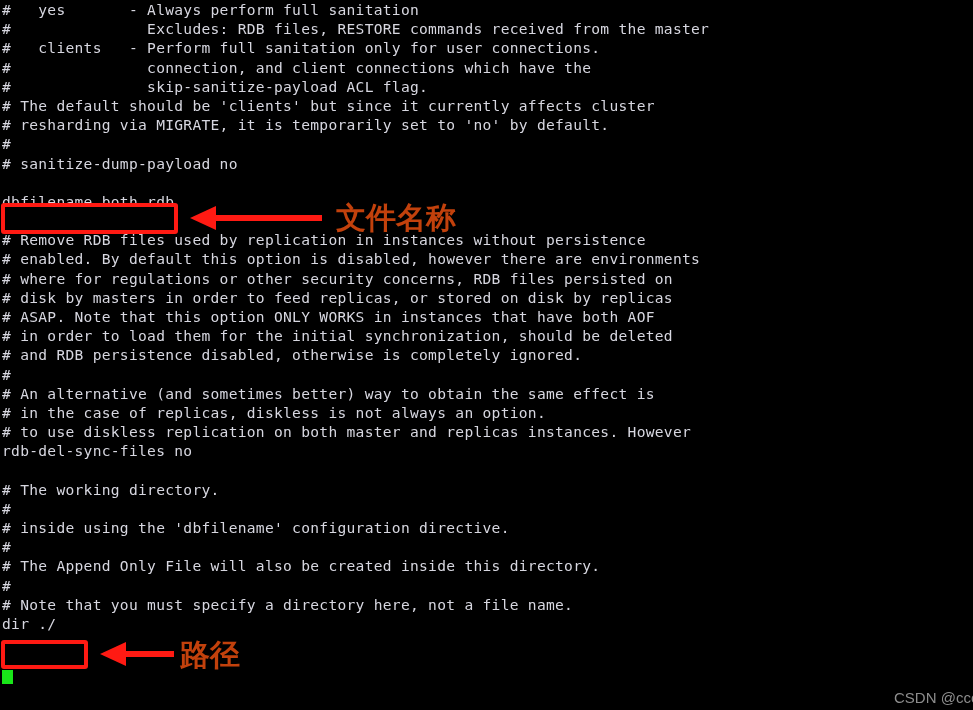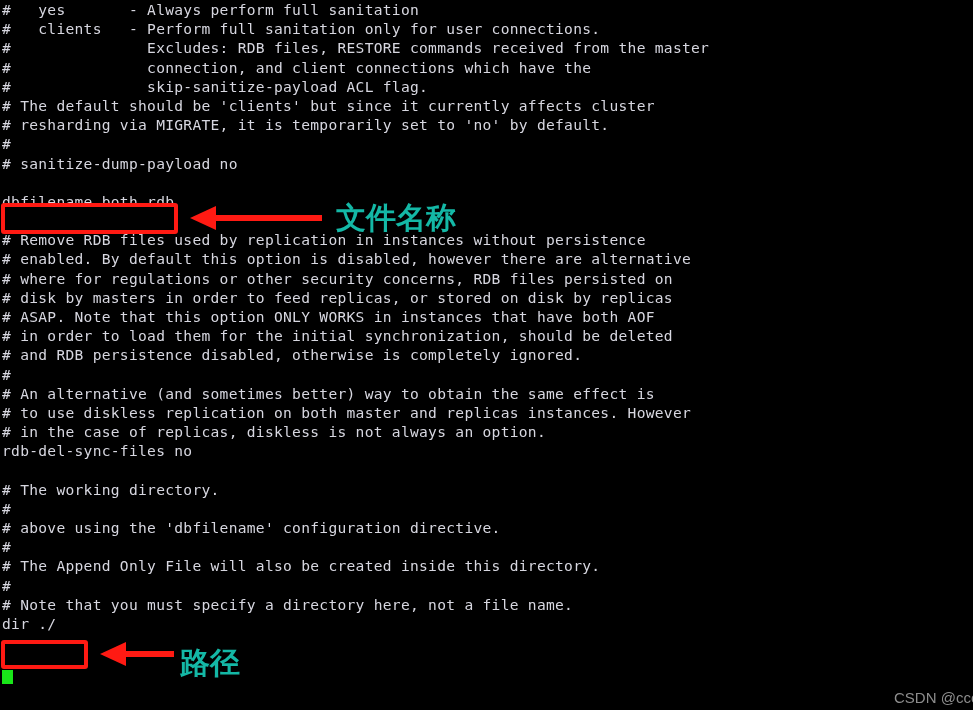--- a/index.html
+++ b/index.html
@@ -69,21 +69,21 @@
     left: 0;
     top: 50%;
     width: 0; height: 0;
     margin-top: -12px;
     border-top: 12px solid transparent;
     border-bottom: 12px solid transparent;
     border-right: 26px solid #ff1a13;
   }
   .cn-label {
     position: absolute;
-    color: #14b8a6;
+    color: #c2410c;
     font-family: "DejaVu Sans", "Liberation Sans", sans-serif;
     font-weight: 700;
     white-space: nowrap;
     line-height: 1;
   }
   .cursor-block {
     position: absolute;
     background: #19e619;
   }
   .watermark {
@@ -94,47 +94,47 @@
     white-space: nowrap;
   }
 </style>
 </head>
 <body>
 
 <div id="terminal">
 
   <div class="code-layer">
     <div class="line">#   yes       - Always perform full sanitation</div>
+    <div class="line">#               Excludes: RDB files, RESTORE commands received from the master</div>
     <div class="line">#   clients   - Perform full sanitation only for user connections.</div>
-    <div class="line">#               Excludes: RDB files, RESTORE commands received from the master</div>
     <div class="line">#               connection, and client connections which have the</div>
     <div class="line">#               skip-sanitize-payload ACL flag.</div>
     <div class="line"># The default should be 'clients' but since it currently affects cluster</div>
     <div class="line"># resharding via MIGRATE, it is temporarily set to 'no' by default.</div>
     <div class="line">#</div>
     <div class="line"># sanitize-dump-payload no</div>
     <div class="line blank"></div>
     <div class="line">dbfilename both.rdb</div>
     <div class="line blank"></div>
     <div class="line"># Remove RDB files used by replication in instances without persistence</div>
-    <div class="line"># enabled. By default this option is disabled, however there are alternative</div>
+    <div class="line"># enabled. By default this option is disabled, however there are environments</div>
     <div class="line"># where for regulations or other security concerns, RDB files persisted on</div>
     <div class="line"># disk by masters in order to feed replicas, or stored on disk by replicas</div>
     <div class="line"># ASAP. Note that this option ONLY WORKS in instances that have both AOF</div>
     <div class="line"># in order to load them for the initial synchronization, should be deleted</div>
     <div class="line"># and RDB persistence disabled, otherwise is completely ignored.</div>
     <div class="line">#</div>
     <div class="line"># An alternative (and sometimes better) way to obtain the same effect is</div>
+    <div class="line"># in the case of replicas, diskless is not always an option.</div>
     <div class="line"># to use diskless replication on both master and replicas instances. However</div>
-    <div class="line"># in the case of replicas, diskless is not always an option.</div>
     <div class="line">rdb-del-sync-files no</div>
     <div class="line blank"></div>
     <div class="line"># The working directory.</div>
     <div class="line">#</div>
-    <div class="line"># above using the 'dbfilename' configuration directive.</div>
+    <div class="line"># inside using the 'dbfilename' configuration directive.</div>
     <div class="line">#</div>
     <div class="line"># The Append Only File will also be created inside this directory.</div>
     <div class="line">#</div>
     <div class="line"># Note that you must specify a directory here, not a file name.</div>
     <div class="line">dir ./</div>
   </div>
 
   <div class="cursor-block" style="left:2px; top:670px; width:11px; height:14px;"></div>
 
   <div class="anno-layer">
@@ -144,18 +144,18 @@
       <div class="shaft" style="width:110px;"></div>
       <div class="head"></div>
     </div>
     <div class="cn-label" style="left:336px; top:203px; font-size:30px;">文件名称</div>
 
     <div class="redbox" style="left:1px; top:640px; width:87px; height:29px;"></div>
     <div class="arrow" style="left:100px; top:654px; width:74px;">
       <div class="shaft" style="width:56px;"></div>
       <div class="head"></div>
     </div>
-    <div class="cn-label" style="left:180px; top:640px; font-size:30px;margin-top:8px;">路径</div>
+    <div class="cn-label" style="left:180px; top:640px; font-size:30px;">路径</div>
   </div>
 
   <div class="watermark" style="left:894px; top:689px;">CSDN @cccl.</div>
 
 </div>
 
 </body></html>

